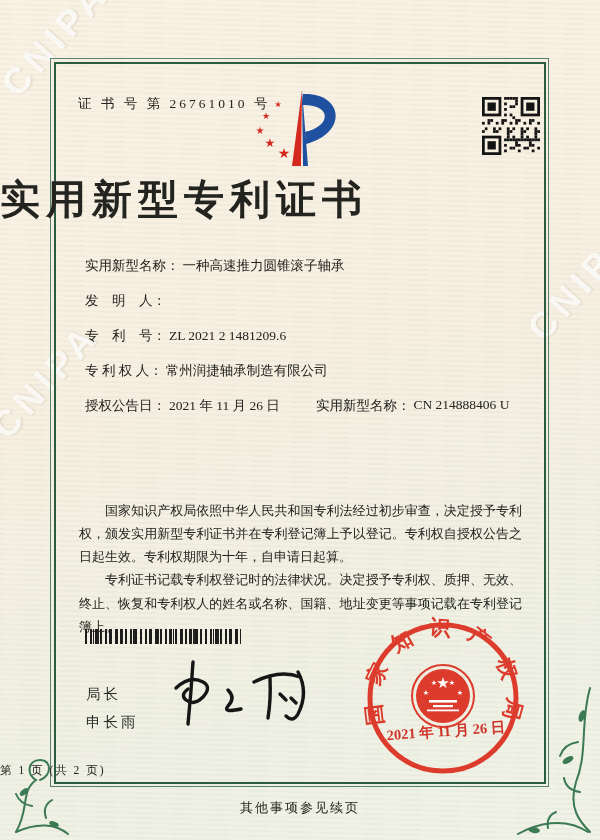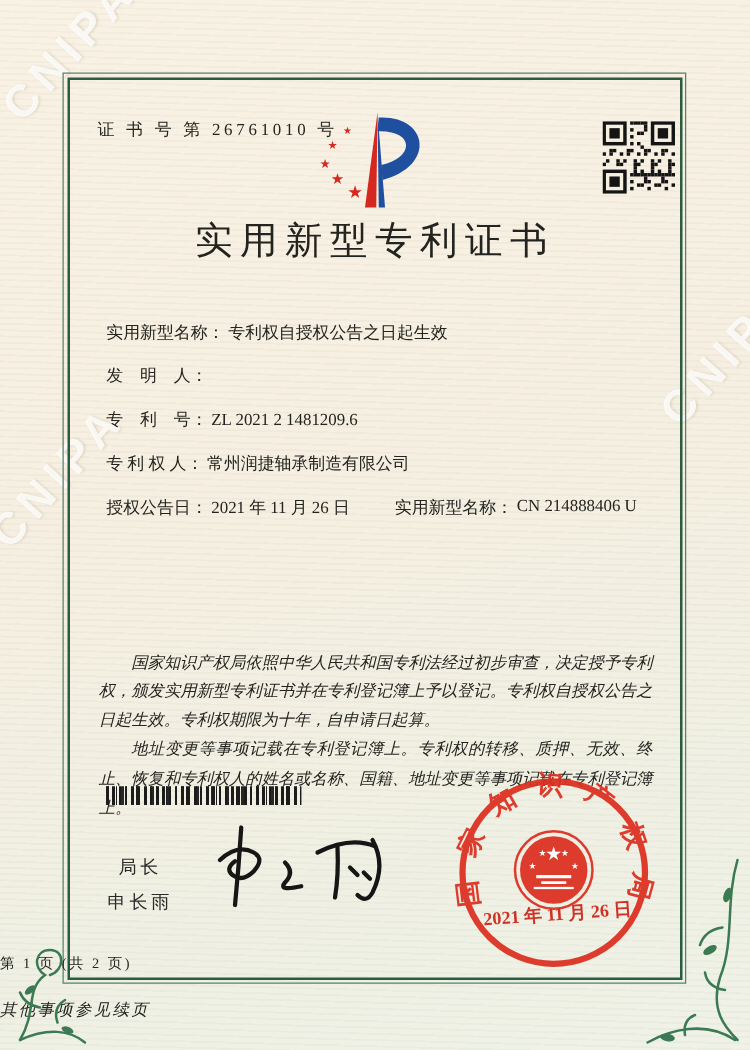--- a/index.html
+++ b/index.html
@@ -11,45 +11,45 @@
   .waves{position:absolute;inset:0;pointer-events:none;
     background:repeating-linear-gradient(1.5deg,rgba(104,136,112,.05) 0 1.5px,rgba(0,0,0,0) 1.5px 5px);}
   .wm{position:absolute;font-family:"Liberation Sans","DejaVu Sans",sans-serif;font-weight:bold;
     font-size:36px;letter-spacing:6px;color:rgba(255,255,255,.8);
     text-shadow:1px 1px 2px rgba(186,166,136,.33);transform:rotate(-48deg);pointer-events:none;}
   .frame-outer{position:absolute;left:50px;top:58px;width:497px;height:727px;border:1.5px solid #56826a;}
   .frame-inner{position:absolute;inset:2.5px;border:2.5px solid #2a5c42;}
   .certno{position:absolute;left:78px;top:95px;font-size:13.5px;letter-spacing:3px;}
   .logo{position:absolute;left:240px;top:88px;width:124px;height:80px;}
   .qr{position:absolute;left:482px;top:97px;width:58px;height:58px;}
-  .title{position:absolute;left:0;right:0;top:172px;text-align:center;
-    font-size:30px;font-weight:normal;letter-spacing:6px;}
+  .title{position:absolute;left:0;right:0;top:172px;
+    font-size:40px;font-weight:bold;letter-spacing:6px;}
   .fields{position:absolute;left:85px;top:248px;width:445px;font-size:13.5px;}
   .frow{height:35.2px;display:flex;align-items:center;white-space:nowrap;}
   .frow .lbl{white-space:pre;}
   .frow .val{margin-left:3px;}
   .pair2{margin-left:36px;display:flex;}
-  .paras{position:absolute;left:79px;top:518px;width:443px;font-size:13px;line-height:1.78;
-    text-align:justify;font-style:italic;}
+  .paras{position:absolute;left:79px;top:499px;width:443px;font-size:13px;line-height:1.78;
+    text-align:justify;}
   .paras p{margin:0;text-indent:2em;}
   .barcode{position:absolute;left:85px;top:629px;width:156px;height:15px;
     background:
       repeating-linear-gradient(90deg,#1c1c1c 0 2px,rgba(0,0,0,0) 2px 5px),
       repeating-linear-gradient(90deg,#1c1c1c 0 1px,rgba(0,0,0,0) 1px 8px),
       repeating-linear-gradient(90deg,#262626 0 2px,rgba(0,0,0,0) 2px 12px);}
   .director{position:absolute;left:86px;top:680px;font-size:14.5px;letter-spacing:3px;line-height:1.95;
-    font-family:"Liberation Sans","DejaVu Sans",sans-serif;color:#2a2a28;text-align:center;}
+    font-family:"Liberation Sans","DejaVu Sans",sans-serif;color:#2a2a28;}
   .signature{position:absolute;left:148px;top:652px;width:190px;height:88px;}
   .seal{position:absolute;left:357px;top:612px;width:172px;height:172px;opacity:.93;}
   .seal-date{position:absolute;left:362px;top:722px;width:168px;text-align:center;color:#cf3226;
     font-size:14.5px;font-weight:bold;transform:rotate(-4deg);z-index:5;
     font-family:"Liberation Serif",serif;}
   .pageinfo{position:absolute;left:0;right:0;top:763px;font-size:11.5px;letter-spacing:2px;}
-  .note{position:absolute;left:0;right:0;top:799px;font-size:13px;
-    font-style:italic;letter-spacing:2px;}
+  .note{position:absolute;left:0;right:0;top:799px;text-align:center;font-size:13px;
+    letter-spacing:2px;}
   .orn{position:absolute;pointer-events:none;}
 </style>
 </head>
 <body>
 
 <div class="waves"></div>
 
 <div class="wm" style="left:-14px;top:18px;">CNIPA</div>
 <div class="wm" style="left:-24px;top:360px;">CNIPA</div>
 <div class="wm" style="left:512px;top:262px;">CNIPA</div>
@@ -169,21 +169,21 @@
       <rect x="0" y="14" width="7" height="7" fill="#141414"></rect>
       <rect x="1" y="15" width="5" height="5" fill="#f6efe0"></rect>
       <rect x="2" y="16" width="3" height="3" fill="#141414"></rect>
     </svg></div>
 
 <div class="title">实用新型专利证书</div>
 
 <div class="fields">
   <div class="frow">
     <span class="lbl">实用新型名称：</span>
-    <span class="val">专利权自授权公告之日起生效</span>
+    <span class="val">一种高速推力圆锥滚子轴承</span>
   </div>
   <div class="frow">
     <span class="lbl">发　明　人：</span>
   </div>
   <div class="frow">
     <span class="lbl">专　利　号：</span>
     <span class="val">ZL 2021 2 1481209.6</span>
   </div>
   <div class="frow">
     <span class="lbl">专 利 权 人：</span>
@@ -194,21 +194,21 @@
     <span class="val">2021 年 11 月 26 日</span>
     <span class="pair2">
       <span class="lbl">实用新型名称：</span>
       <span class="val">CN 214888406 U</span>
     </span>
   </div>
 </div>
 
 <div class="paras">
   <p>国家知识产权局依照中华人民共和国专利法经过初步审查，决定授予专利权，颁发实用新型专利证书并在专利登记簿上予以登记。专利权自授权公告之日起生效。专利权期限为十年，自申请日起算。</p>
-  <p>地址变更等事项记载在专利登记簿上。专利权的转移、质押、无效、终止、恢复和专利权人的姓名或名称、国籍、地址变更等事项记载在专利登记簿上。</p>
+  <p>专利证书记载专利权登记时的法律状况。决定授予专利权、质押、无效、终止、恢复和专利权人的姓名或名称、国籍、地址变更等事项记载在专利登记簿上。</p>
 </div>
 
 <div class="barcode"></div>
 
 <div class="director">
   <div>局长</div>
   <div>申长雨</div>
 </div>
 
 <div class="signature">

